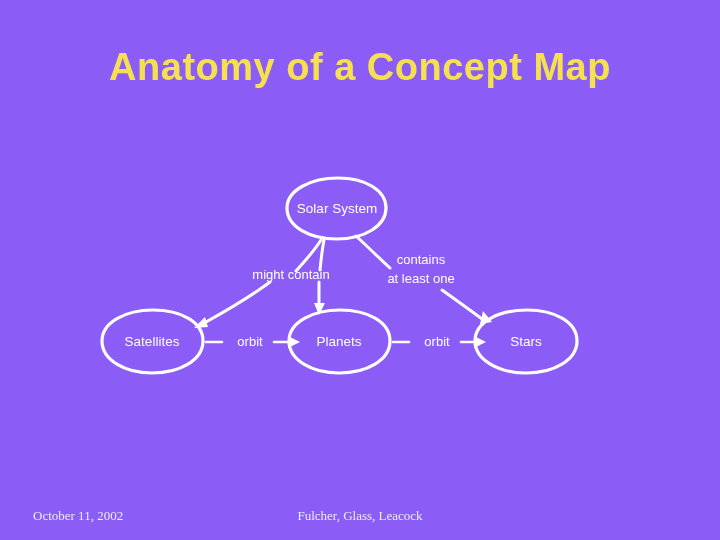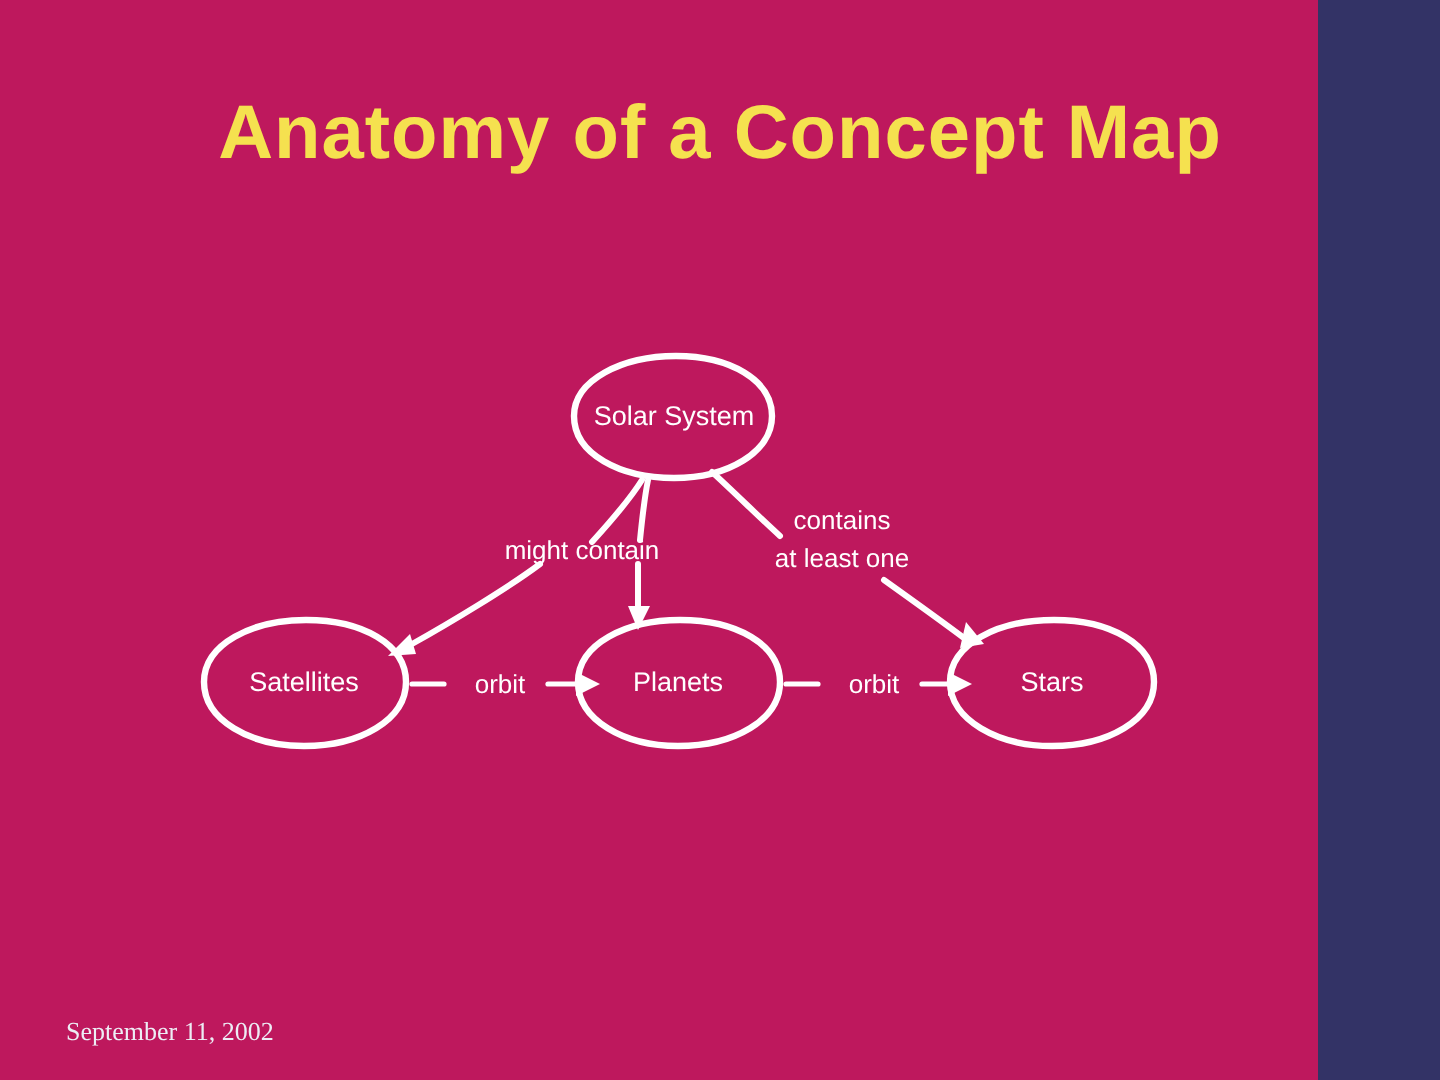--- a/index.html
+++ b/index.html
@@ -11,23 +11,23 @@
     width: 720px;
     height: 540px;
     overflow: hidden;
     background: #333366;
     font-family: "Liberation Sans", sans-serif;
     position: relative;
   }
   .slide {
     position: absolute;
     left: 0; top: 0;
-    width: 659px;
+    width: 720px;
     height: 540px;
-    background: #be185d;
+    background: #8b5cf6;
   }
   .slide-title {
     position: absolute;
     left: 0;
     top: 46px;
     width: 720px;
     text-align: center;
     font-family: "Liberation Sans", sans-serif;
     font-weight: bold;
     font-size: 38px;
@@ -187,16 +187,17 @@
 
       <text class="edge-label" x="207" y="106">might contain</text>
 
       <text class="edge-label" x="337" y="91">contains</text>
 
       <text class="edge-label" x="337" y="110">at least one</text>
 
     </svg>
   </div>
 
-  <div class="footer-text" id="footer-date">September 11, 2002</div>
-
+  <div class="footer-text" id="footer-date">October 11, 2002</div>
+
+  <div class="footer-text" id="footer-authors">Fulcher, Glass, Leacock</div>
 
 </div>
 
 </body></html>

